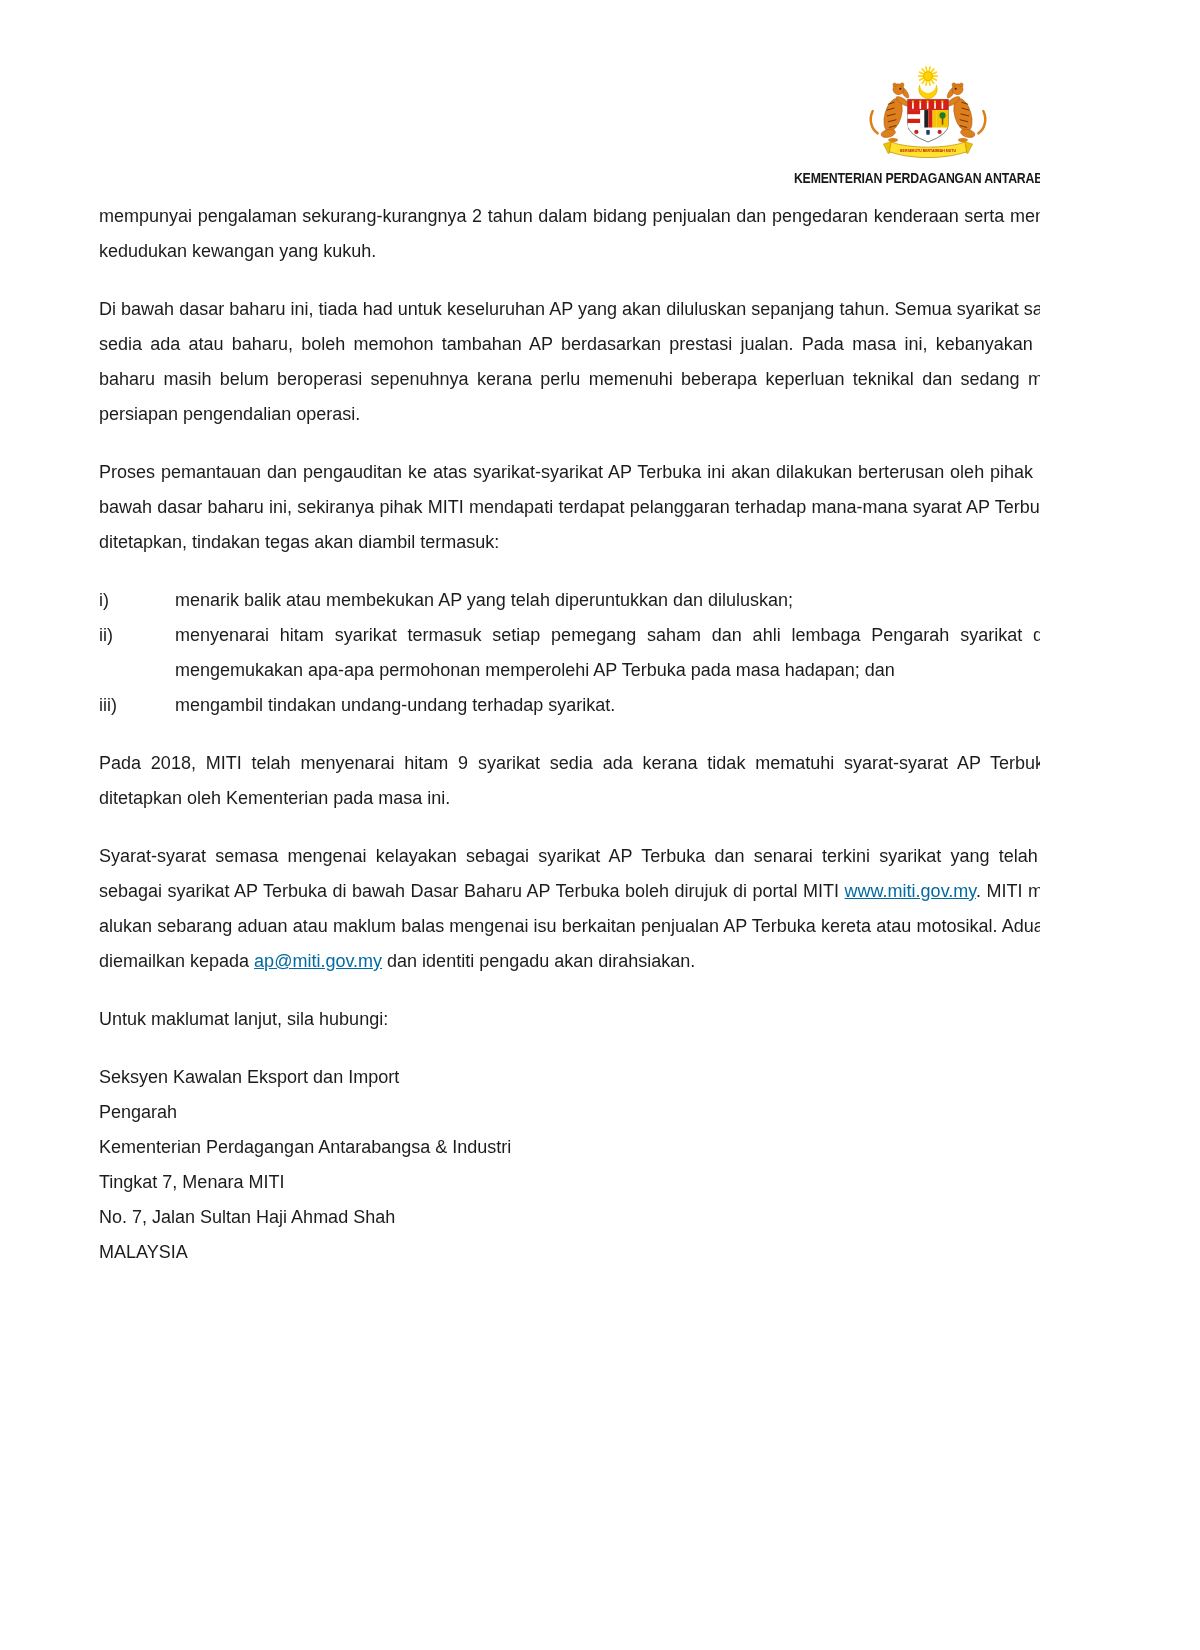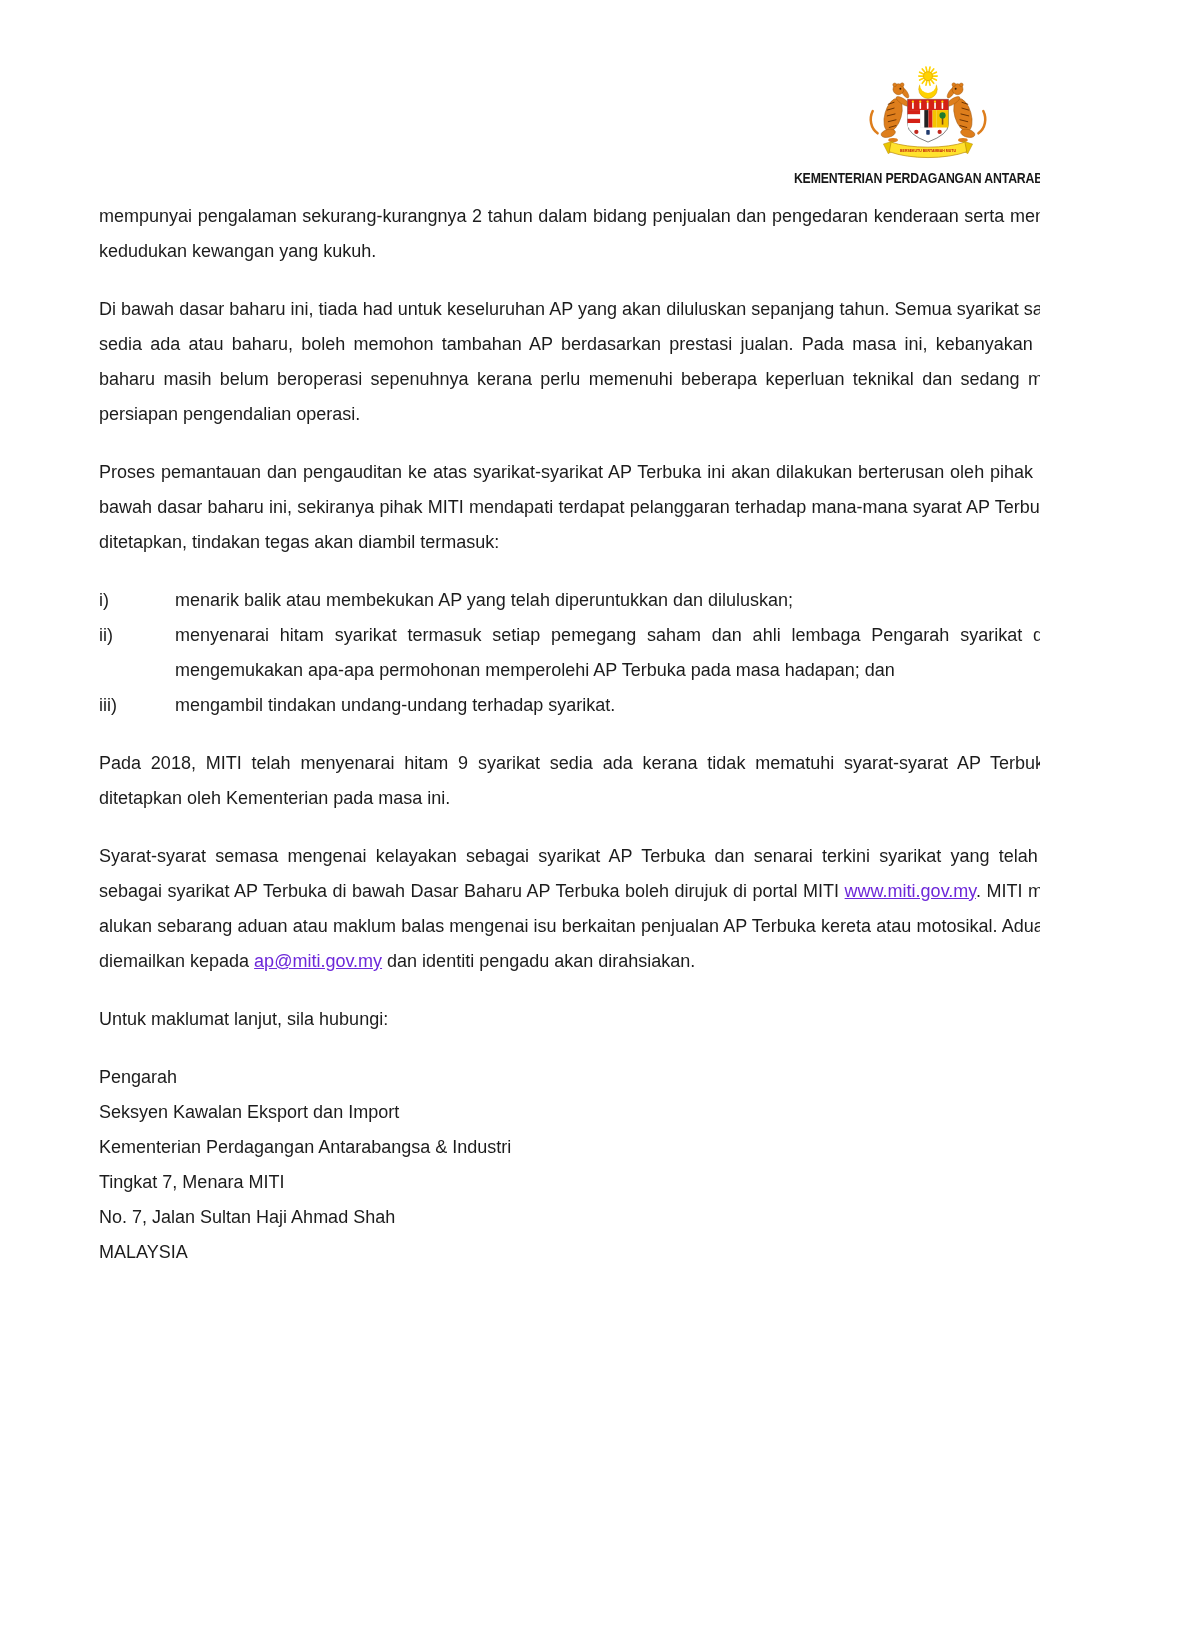--- a/index.html
+++ b/index.html
@@ -40,21 +40,21 @@
     top: 199px;
     width: 1004px;
     font-size: 18px;
     line-height: 35px;
     text-align: justify;
   }
   .doc p { margin: 0 0 23px 0; }
   .doc-list { margin: 0 0 23px 0; }
   .doc-list-item { position: relative; padding-left: 76px; }
   .doc-list-item .marker { position: absolute; left: 0; top: 0; }
-  .doc-link { color: #6d28d9; cursor: pointer; }
+  .doc-link { color: #0369a1; cursor: pointer; }
   .contact-block { margin: 0; }
   .contact-block div { text-align: left; }
 
   
   .page-number {
     position: absolute;
     left: 1086px;
     top: 1511px;
     font-size: 27px;
     line-height: 35px;
@@ -183,22 +183,22 @@
         <span class="marker">iii)</span>
         <span>mengambil tindakan undang-undang terhadap syarikat.</span>
       </div>
     </div>
 
     <p>Pada 2018, MITI telah menyenarai hitam 9 syarikat sedia ada kerana tidak mematuhi syarat-syarat AP Terbuka yang ditetapkan oleh Kementerian pada masa ini.</p>
     <p>Syarat-syarat semasa mengenai kelayakan sebagai syarikat AP Terbuka dan senarai terkini syarikat yang telah dilantik sebagai syarikat AP Terbuka di bawah Dasar Baharu AP Terbuka boleh dirujuk di portal MITI <a class="doc-link" href="#">www.miti.gov.my</a>. MITI mengalu-alukan sebarang aduan atau maklum balas mengenai isu berkaitan penjualan AP Terbuka kereta atau motosikal. Aduan boleh diemailkan kepada <a class="doc-link" href="#">ap@miti.gov.my</a> dan identiti pengadu akan dirahsiakan.</p>
     <p>Untuk maklumat lanjut, sila hubungi:</p>
 
     <div class="contact-block">
+      <div>Seksyen Kawalan Eksport dan Import</div>
       <div>Pengarah</div>
-      <div>Seksyen Kawalan Eksport dan Import</div>
       <div>Kementerian Perdagangan Antarabangsa &amp; Industri</div>
       <div>Tingkat 7, Menara MITI</div>
       <div>No. 7, Jalan Sultan Haji Ahmad Shah</div>
       <div>MALAYSIA</div>
     </div>
   </div>
 
   <div class="page-number">2</div>
 
 </div>

